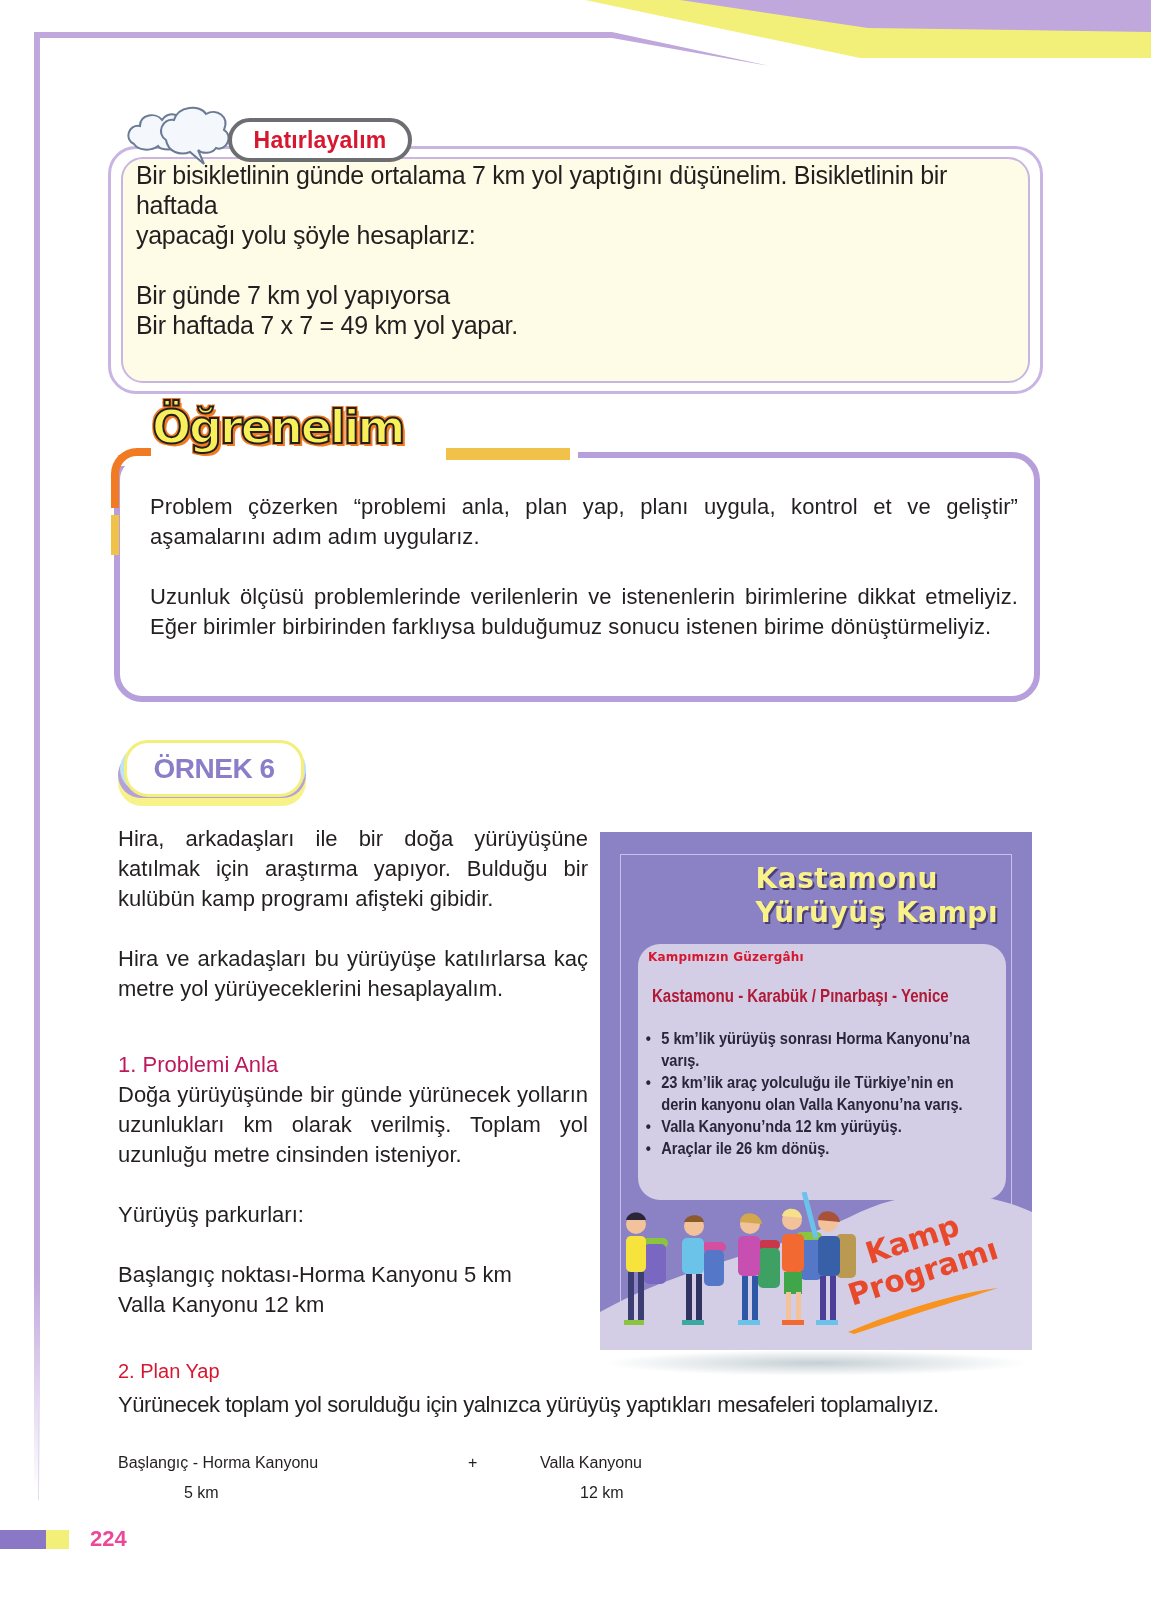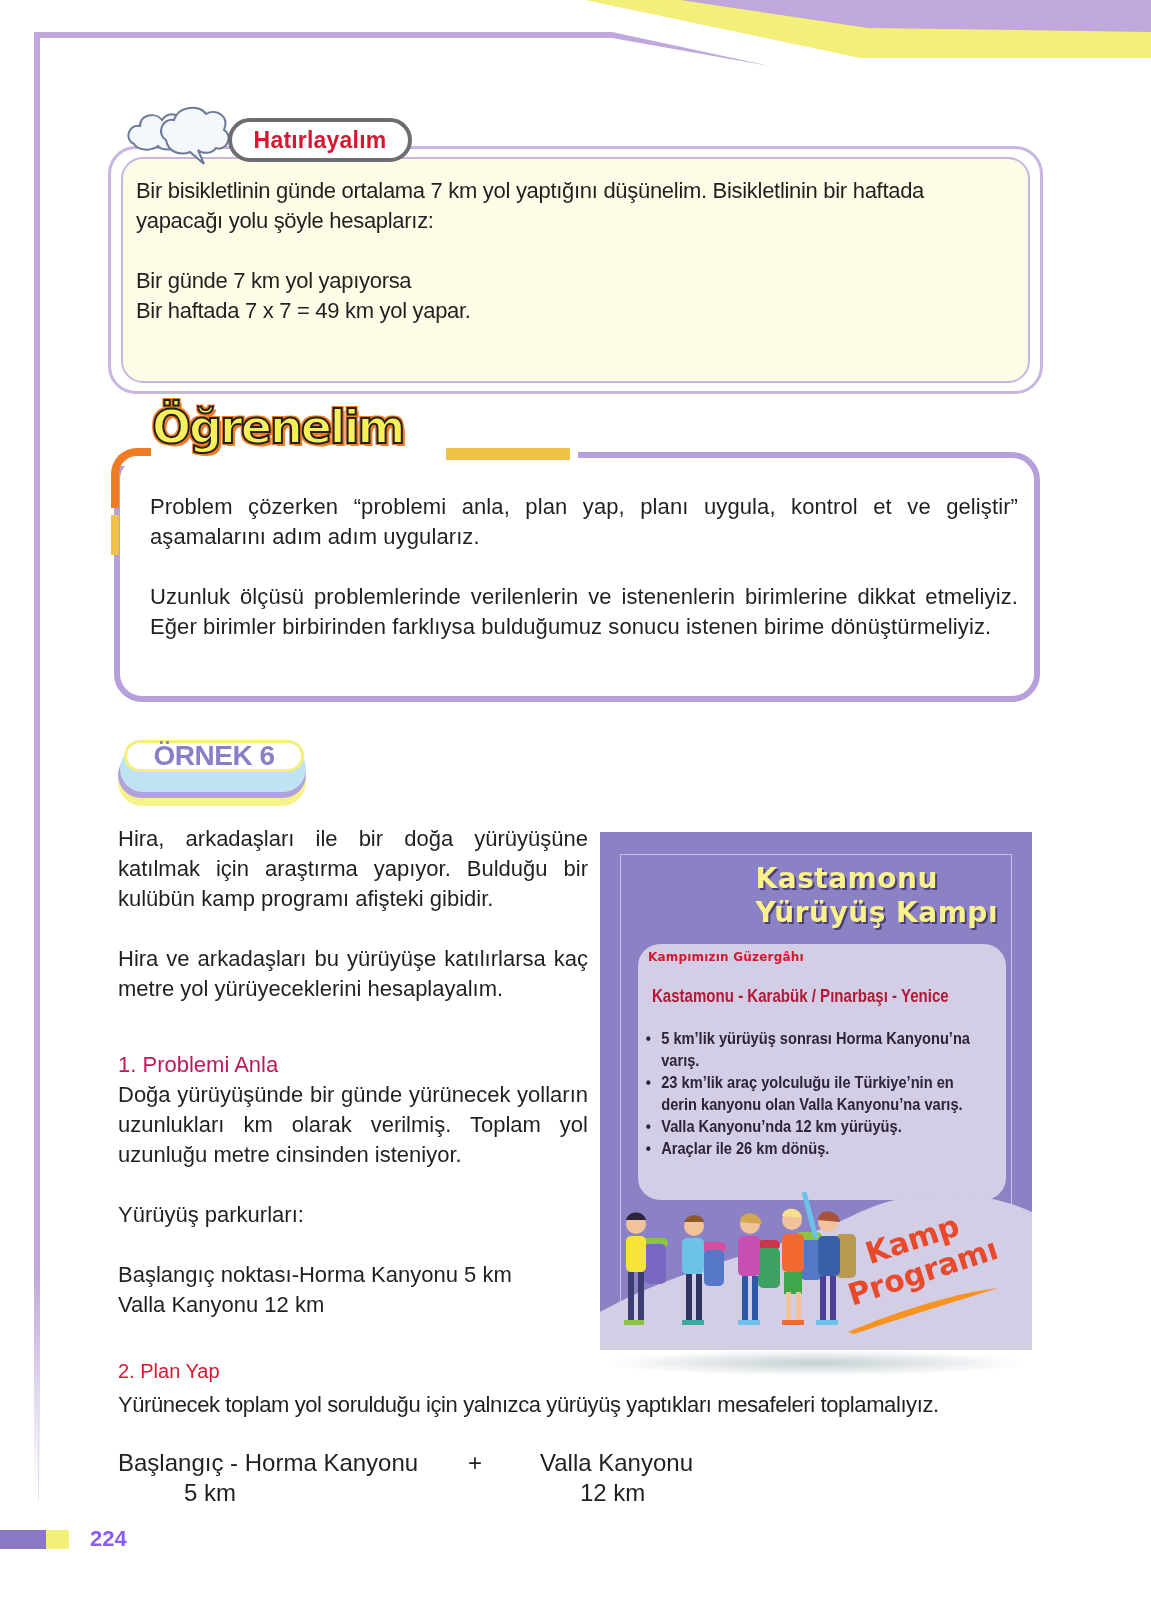--- a/index.html
+++ b/index.html
@@ -9,21 +9,21 @@
   
   .top-deco { position: absolute; left: 0; top: 0; width: 1151px; height: 70px; }
 
   
   .frame-left { position: absolute; left: 34px; top: 32px; width: 6px; height: 1460px; background: linear-gradient(#c0a7dc, #c0a7dc 85%, rgba(192,167,220,0)); }
   .frame-left-thin { position: absolute; left: 38px; top: 1400px; width: 1px; height: 100px; background: #e4dcee; }
 
   
   .remember-box { position: absolute; left: 108px; top: 146px; width: 935px; height: 248px; border: 3px solid #c8b5e2; border-radius: 28px; background: #fff; }
   .remember-inner { position: absolute; left: 10px; top: 8px; right: 10px; bottom: 8px; border: 2px solid #c8b5e2; border-radius: 22px; background: #fefce6; }
-  .remember-text { position: absolute; left: 136px; top: 176px; width: 890px; font-size: 22px; line-height: 30px; color: #231f20; letter-spacing: -0.3px; }
+  .remember-text { position: absolute; left: 136px; top: 160px; width: 890px; font-size: 25px; line-height: 30px; color: #231f20; letter-spacing: -0.3px; }
   .remember-text p { margin: 0; }
   .remember-text .gap { height: 30px; }
   .remember-tag { position: absolute; left: 228px; top: 118px; width: 184px; height: 44px; border: 4px solid #6d6e71; border-radius: 22px; background: #fff; display: flex; align-items: center; justify-content: center; }
   .remember-tag span { color: #d7172f; font-size: 23px; font-weight: bold; letter-spacing: 0.2px; }
   .cloud { position: absolute; left: 124px; top: 100px; width: 120px; height: 70px; }
 
   
   .learn-box { position: absolute; left: 114px; top: 452px; width: 926px; height: 250px; border: 6px solid #b79fdb; border-radius: 28px; }
   .learn-box-cover { position: absolute; left: 108px; top: 440px; width: 470px; height: 26px; background: #fff; }
   .learn-orange { position: absolute; left: 111px; top: 448px; width: 40px; height: 60px; border-left: 8px solid #f07b22; border-top: 8px solid #f07b22; border-top-left-radius: 26px; }
@@ -34,21 +34,21 @@
   .learn-text { position: absolute; left: 150px; top: 492px; width: 868px; font-size: 22px; line-height: 30px; text-align: justify; letter-spacing: 0.1px; }
   .learn-text p { margin: 0; }
   .learn-text .gap { height: 30px; }
 
   
   .example-badge { position: absolute; left: 118px; top: 740px; width: 190px; height: 66px; }
   .eb-layer { position: absolute; border-radius: 24px; }
   .eb-yellow { left: 0; top: 18px; width: 188px; height: 48px; background: #f8f28a; }
   .eb-purple { left: 0; top: 12px; width: 188px; height: 46px; background: #b3a1dc; }
   .eb-blue { left: 2px; top: 6px; width: 186px; height: 46px; background: #bfe3f2; }
-  .eb-main { left: 6px; top: 0; width: 180px; height: 32px; background: #ffffff; border: 3px solid #f4ee7a; display:flex; align-items:center; justify-content:center; }
+  .eb-main { left: 6px; top: 0; width: 180px; height: 57px; background: #ffffff; border: 3px solid #f4ee7a; display:flex; align-items:center; justify-content:center; }
   .eb-main span { font-size: 28px; font-weight: bold; color: #8b7dc7; letter-spacing: -0.5px; }
 
   
   .col-left { position: absolute; left: 118px; top: 824px; width: 470px; font-size: 22px; line-height: 30px; text-align: justify; }
   .col-left p { margin: 0; }
   .col-left .gap { height: 30px; }
   .col-left .gap2 { height: 46px; }
   .step-title { color: #be185d; }
   .no-justify { text-align: left; }
 
@@ -63,26 +63,26 @@
   .poster-list li { position: relative; padding-left: 20px; }
   .poster-list li::before { content: "•"; position: absolute; left: 2px; top: 0; }
   .poster-wave { position: absolute; left: 0; top: 360px; width: 432px; height: 158px; }
   .kamp-text { position: absolute; left: 240px; top: 390px; font-size: 30px; font-weight: bold; color: #e8492b; font-family: "DejaVu Sans", sans-serif; transform: rotate(-18deg); line-height: 34px; text-align: center; }
   .kamp-text span { display: block; }
   .poster-shadow { position: absolute; left: 602px; top: 1350px; width: 428px; height: 26px; background: radial-gradient(ellipse at center, rgba(140,160,170,0.5), rgba(255,255,255,0) 70%); }
 
   
   .plan-title { position: absolute; left: 118px; top: 1360px; font-size: 20px; color: #d7172f; }
   .plan-text { position: absolute; left: 118px; top: 1390px; width: 920px; font-size: 22px; line-height: 30px; letter-spacing: -0.4px; }
-  .calc-row { position: absolute; top: 1448px; font-size: 24px; line-height: 30px; }
+  .calc-row { position: absolute; top: 1448px; font-size: 16px; line-height: 30px; }
 
   
   .pn-purple { position: absolute; left: 0; top: 1530px; width: 46px; height: 19px; background: #8a78c6; }
   .pn-yellow { position: absolute; left: 46px; top: 1530px; width: 23px; height: 19px; background: #f3f07a; }
-  .page-number { position: absolute; left: 90px; top: 1526px; font-size: 22px; font-weight: bold; color: #8b5cf6; }
+  .page-number { position: absolute; left: 90px; top: 1526px; font-size: 22px; font-weight: bold; color: #ec4899; }
 </style>
 </head>
 <body>
 
 <svg class="top-deco" viewBox="0 0 1151 70" preserveAspectRatio="none">
   <polygon points="585,0 1151,0 1151,58 860,58" fill="#f3f07a"></polygon>
   <polygon points="680,0 1151,0 1151,32 868,28" fill="#c0a7dc"></polygon>
   <polygon points="34,32 612,32 770,66 612,38 40,38" fill="#c0a7dc"></polygon>
 </svg>
 

